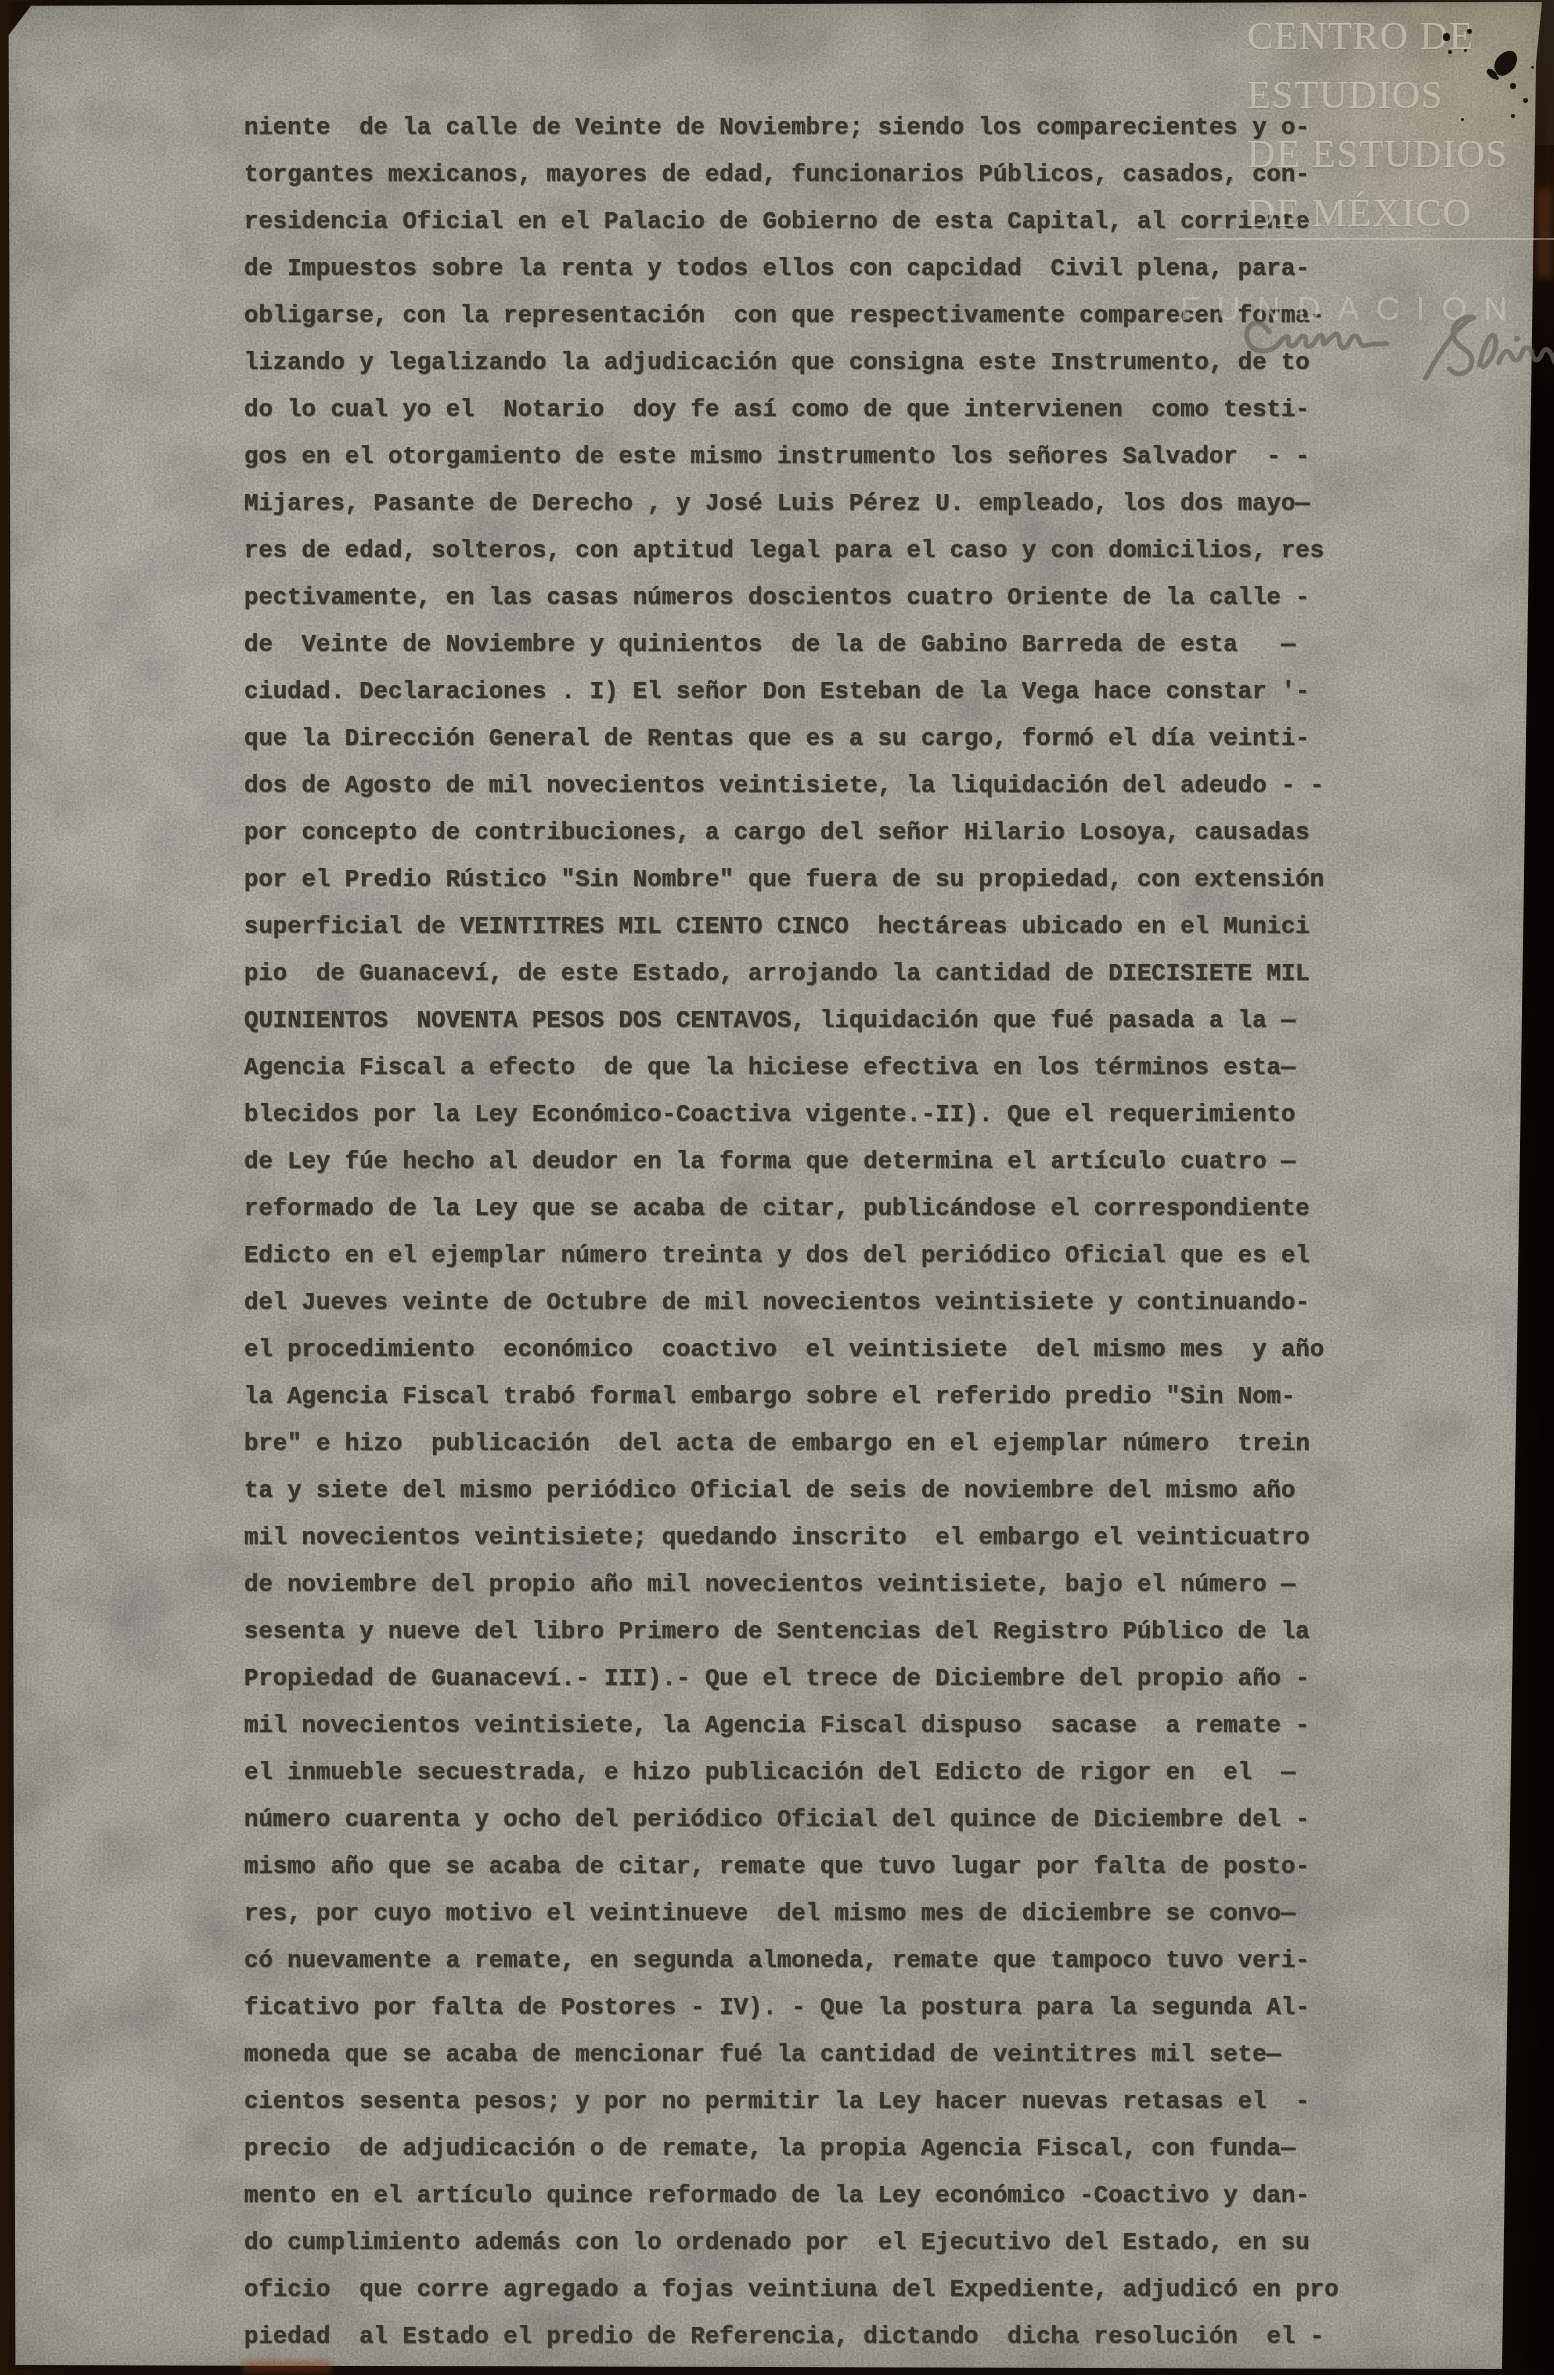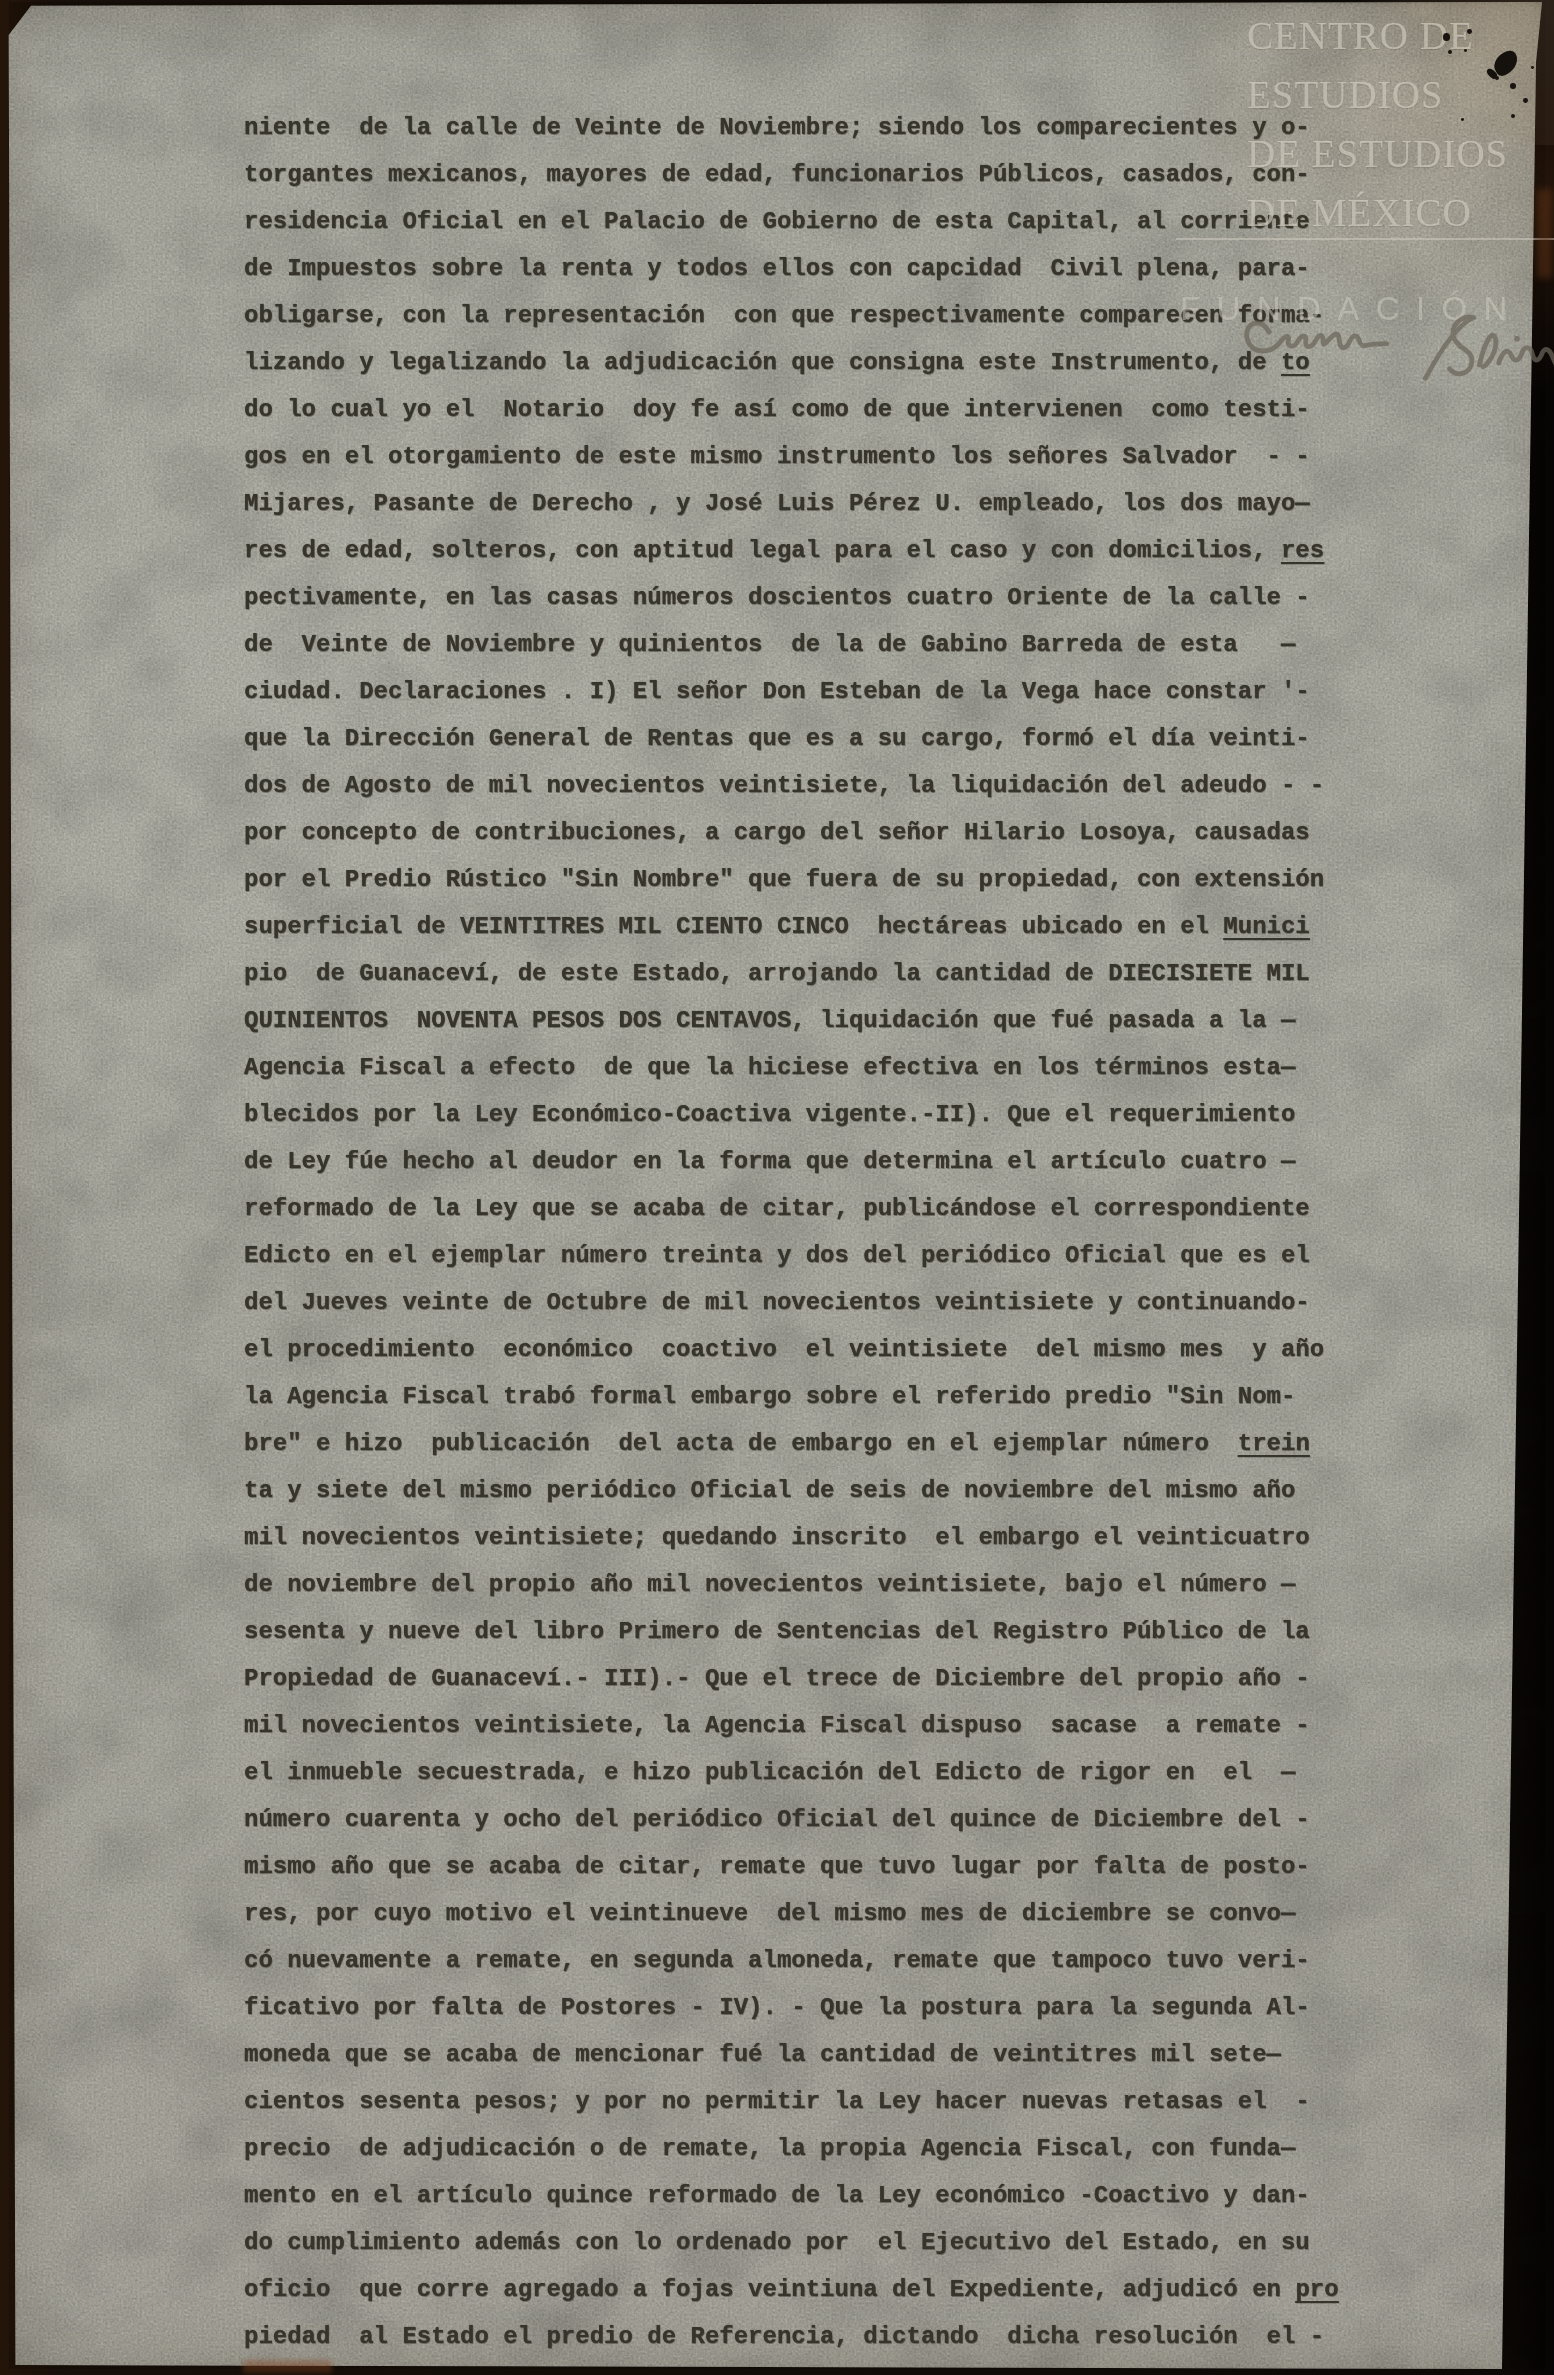--- a/index.html
+++ b/index.html
@@ -24,21 +24,21 @@
   }
   .grain { position:absolute; inset:0; pointer-events:none; }
   .doc {
     position:absolute; left:244px; top:104px; width:1255px;
     font-family:"Liberation Mono", monospace; font-weight:700;
     font-size:24px; line-height:47px; white-space:pre;
     color:#37342b;
     text-shadow: 0 0 1px rgba(52,48,40,0.75), 0.6px 0.6px 0.5px rgba(52,48,40,0.4);
     filter: blur(0.4px);
   }
-  .u { text-decoration:underline; text-decoration-thickness:2.4px; text-underline-offset:4.8px;text-align:center; }
+  .u { text-decoration-thickness:2.4px; text-underline-offset:4.8px;text-align:center; }
   .wm-text {
     position:absolute; left:1247px; top:5.8px; width:290px; 
     font-family:"Liberation Serif", serif; font-size:39px; line-height:59px;
     letter-spacing:1px; color:rgba(219,214,202,0.62);
     text-shadow:0 1px 1px rgba(80,74,62,0.22);
   }
   .wm-rule { position:absolute; left:1176px; top:238px; width:378px; height:1.9px;
     background:rgba(208,203,191,0.55); }
   .wm-foundation {
     position:absolute; left:1180px; top:261px;

